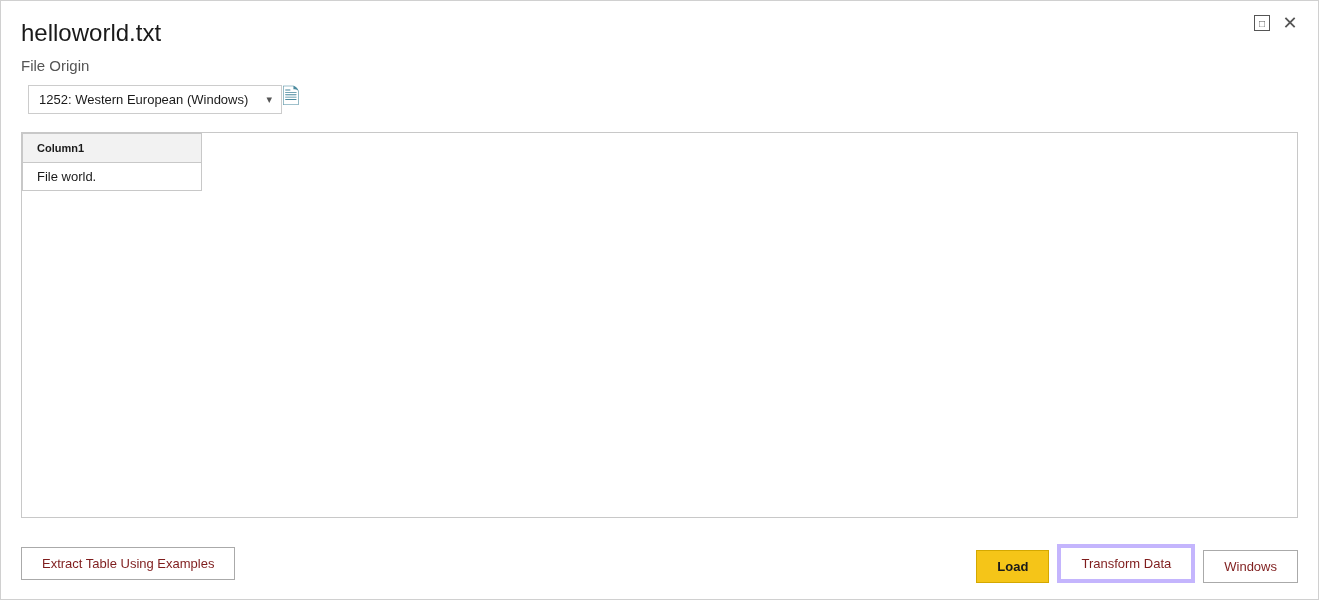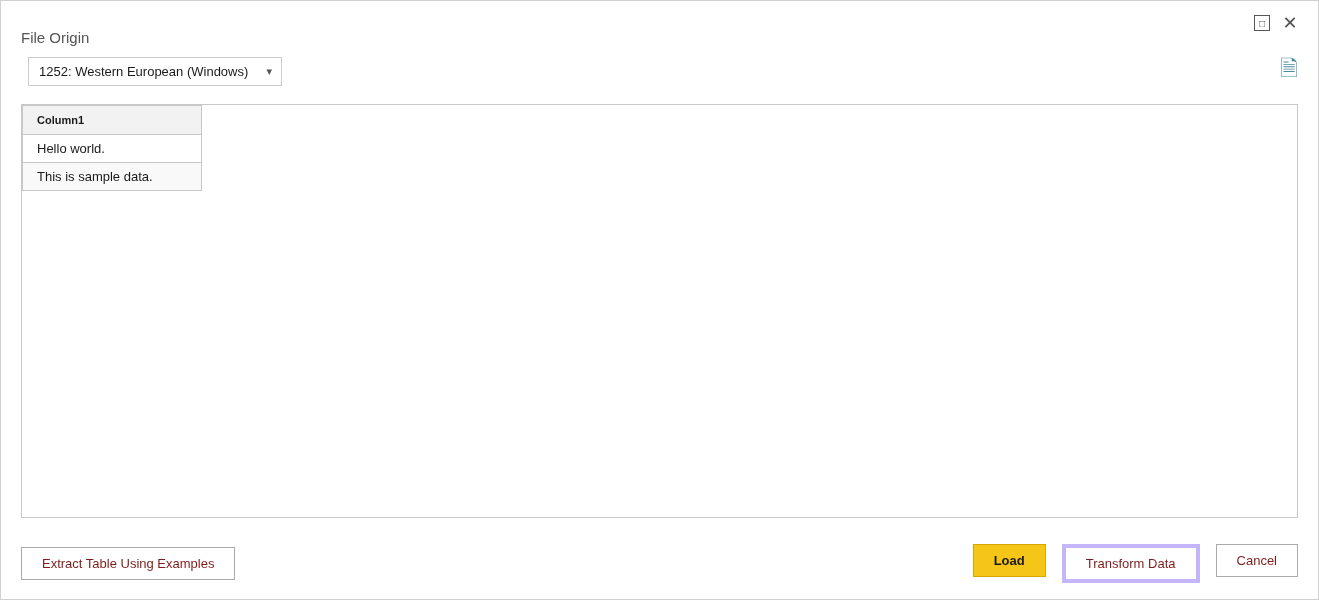--- a/index.html
+++ b/index.html
@@ -82,21 +82,20 @@
     .file-origin-label {
       font-size: 15px;
       color: #555;
       margin-bottom: 6px;
       font-weight: 400;
     }
 
     .file-origin-row {
       display: flex;
       align-items: center;
-      justify-content: space-between;
       margin-bottom: 14px;
       padding-left: 7px;
     }
 
     .dropdown-wrapper {
       position: relative;
       display: inline-flex;
       align-items: center;
     }
 
@@ -178,22 +177,22 @@
       padding: 10px 0 16px 0;
     }
 
     .footer-left {
       display: flex;
       align-items: center;
     }
 
     .footer-right {
       display: flex;
-      align-items: flex-start;
-      gap: 16px;
+      align-items: flex-end;
+      gap: 8px;
     }
 
     .btn {
       padding: 8px 20px;
       font-size: 13px;
       cursor: pointer;
       border: 1px solid #aaa;
       background: #ffffff;
       color: #7f1d1d;
       font-family: 'Segoe UI', Arial, sans-serif;
@@ -219,20 +218,21 @@
     .btn-cancel {
       border: 1px solid #aaa;
     }
   </style>
 </head>
 <body>
 
 <div class="window">
 
   <div class="title-bar">
+    <span class="title-text">helloworld.txt</span>
     <div class="window-controls">
       <div class="window-btn maximize">
         <span>□</span>
       </div>
       <div class="window-btn close">
         <span>✕</span>
       </div>
     </div>
   </div>
 
@@ -251,34 +251,31 @@
 
     <div class="table-container">
       <table>
         <thead>
           <tr>
             <th id="col1-header">Column1</th>
           </tr>
         </thead>
         <tbody id="table-body">
         <tr>
-              <td>Hello world.</td>
-            </tr>
-            <tr>
-              <td>This is sample data.</td>
+              <td>File world.</td>
             </tr>
           </tbody>
       </table>
     </div>
 
     <div class="footer">
       <div class="footer-left">
         <button class="btn btn-extract">Extract Table Using Examples</button>
       </div>
       <div class="footer-right">
         <button class="btn btn-load">Load</button>
         <button class="btn btn-transform">Transform Data</button>
-        <button class="btn btn-cancel">Cancel</button>
+        <button class="btn btn-cancel">Windows</button>
       </div>
     </div>
 
   </div>
 </div>
 
 </body></html>

